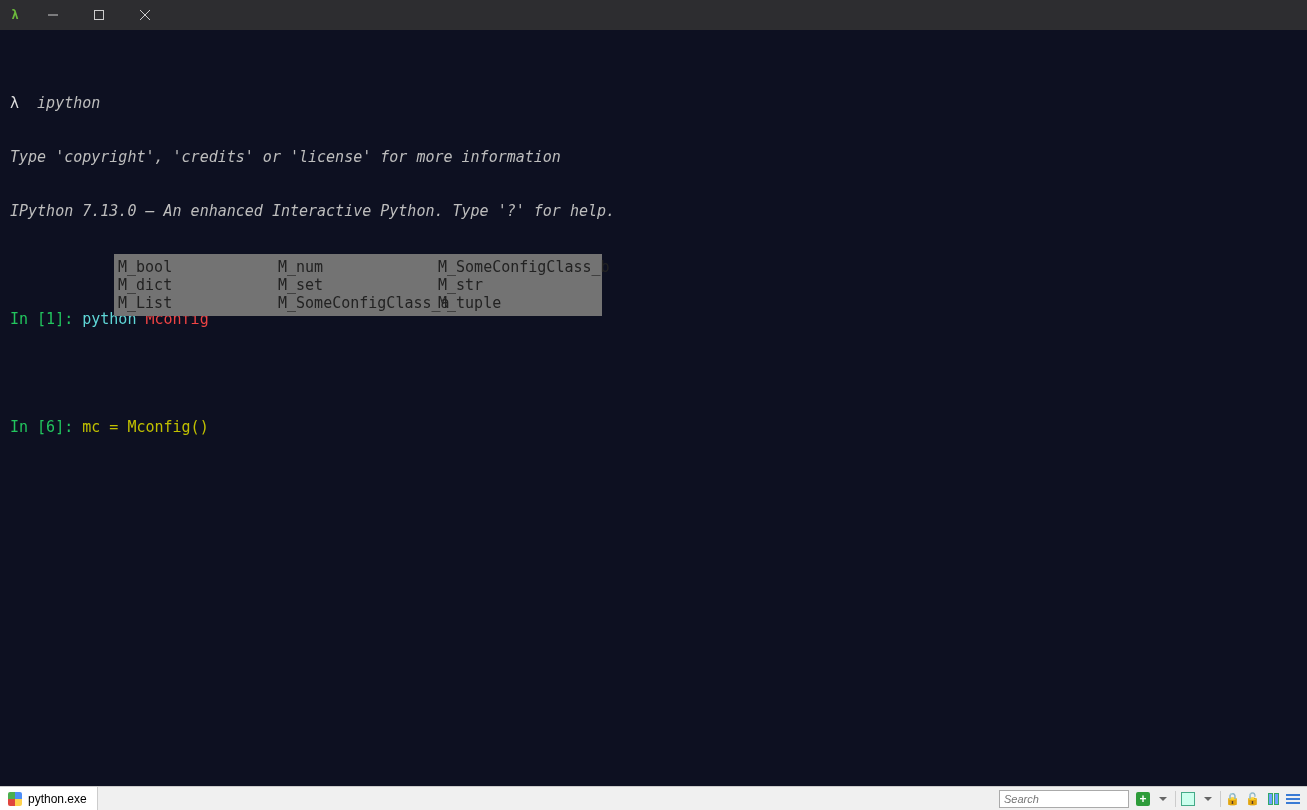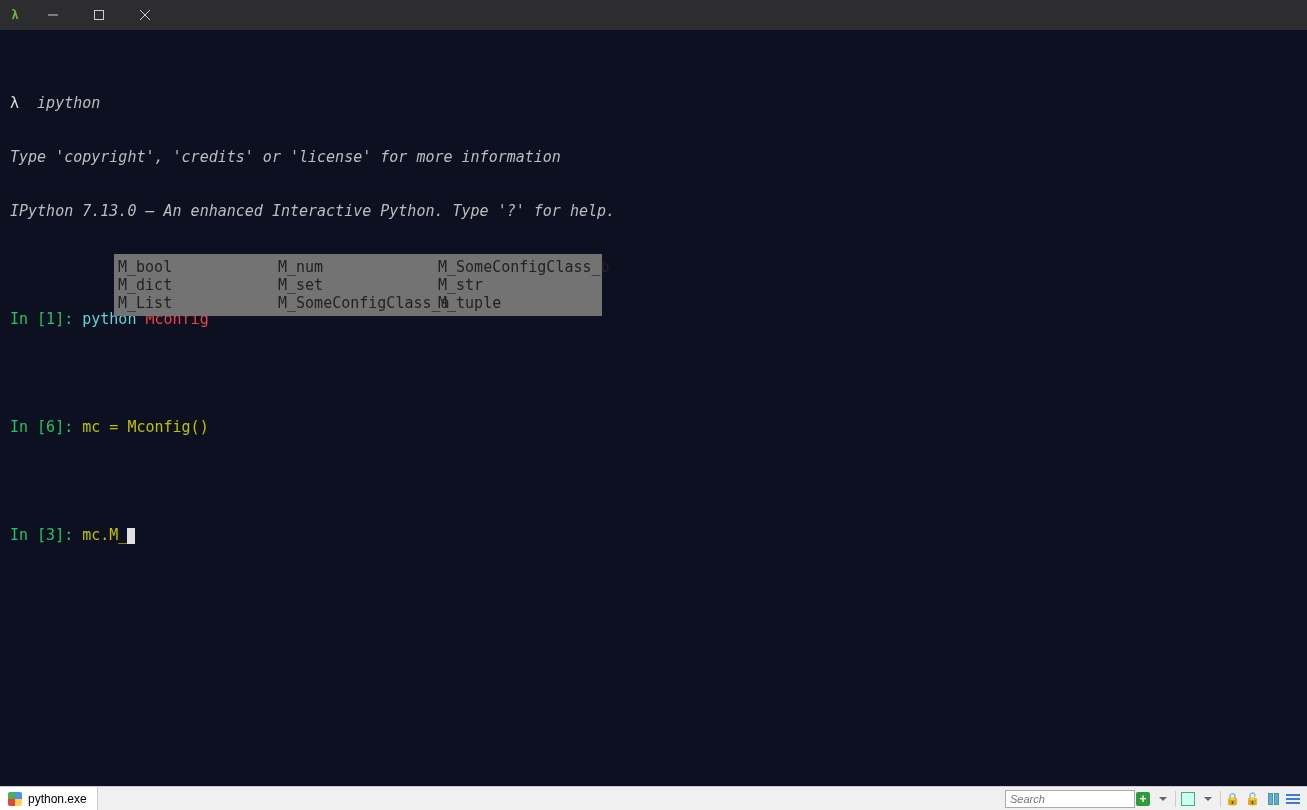--- a/index.html
+++ b/index.html
@@ -68,21 +68,21 @@
       border-right: 1px solid #ccc; background: #fff; gap: 6px;
     }
     .tab .shield {
       width: 14px; height: 14px; display: inline-block;
       background: conic-gradient(#4e8ef7 0 25%, #ffd24c 25% 50%, #e0463e 50% 75%, #4caf50 75% 100%);
       border-radius: 2px;
     }
     .statusbar .spacer { flex: 1; }
     .search-box {
       border: 1px solid #aaa; background: #fff; font-size: 11px; font-style: italic;
-      color: #888; width: 130px; height: 18px; padding: 0 4px; margin-right: 0;
+      color: #888; width: 130px; height: 18px; padding: 0 4px; margin-right: 6px;
       font-family: inherit;
     }
     .sb-icons { display: flex; align-items: center; gap: 4px; padding-right: 6px; height: 100%; }
     .sb-icons .sb-icon { width: 16px; height: 16px; display: flex; align-items: center; justify-content: center; font-size: 12px; cursor: pointer; }
     .sb-icons .sep { width: 1px; height: 16px; background: #ccc; }
     .chev-down {
       width: 0; height: 0; border-left: 4px solid transparent; border-right: 4px solid transparent;
       border-top: 4px solid #666;
     }
     .plus-box { width:14px; height:14px; background:#2e9c3a; color:#fff; font-weight:bold; font-size:12px; display:flex; align-items:center; justify-content:center; border-radius:2px;}
@@ -119,21 +119,20 @@
 
 <div class="terminal">
   <span class="line"><span class="lambda">λ</span>  <span class="grey">ipython</span></span>
   <span class="line grey">Type 'copyright', 'credits' or 'license' for more information</span>
   <span class="line"><span class="grey">IPython 7.13.0</span><span class="grey"> — An enhanced Interactive Python. Type '?' for help.</span></span>
   <span class="line"> </span>
   <span class="line"><span class="in-green">In [1]:</span><span> </span><span class="cyan">python</span><span class="pink"> Mconfig</span></span>
   <span class="line"> </span>
   <span class="line"><span class="in-green">In [6]:</span><span class="yellow"> mc = Mconfig()</span></span>
   <span class="line"> </span>
-  <span class="line"><span class="in-green">In [3]:</span><span class="yellow"> mc.M_</span><span class="cursor"></span></span>
 
   <div class="autocomplete" id="ac" style="left: 114px; top: 224px;"><div class="item">M_bool</div><div class="item">M_num</div><div class="item">M_SomeConfigClass_b</div><div class="item">M_dict</div><div class="item">M_set</div><div class="item">M_str</div><div class="item">M_List</div><div class="item">M_SomeConfigClass_a</div><div class="item">M_tuple</div></div>
 </div>
 
 <div class="statusbar">
   <div class="tab">
     <span class="shield"></span>
     <span>python.exe</span>
   </div>
   <div class="spacer"></div>

